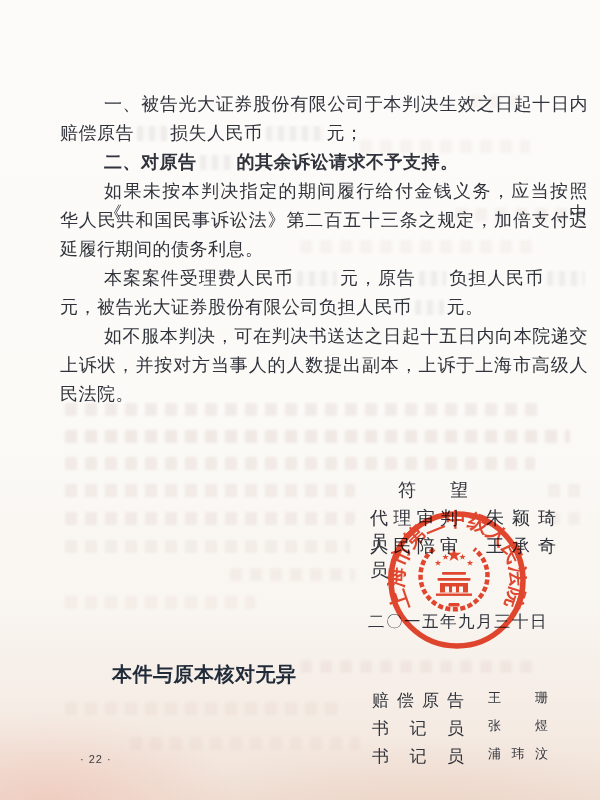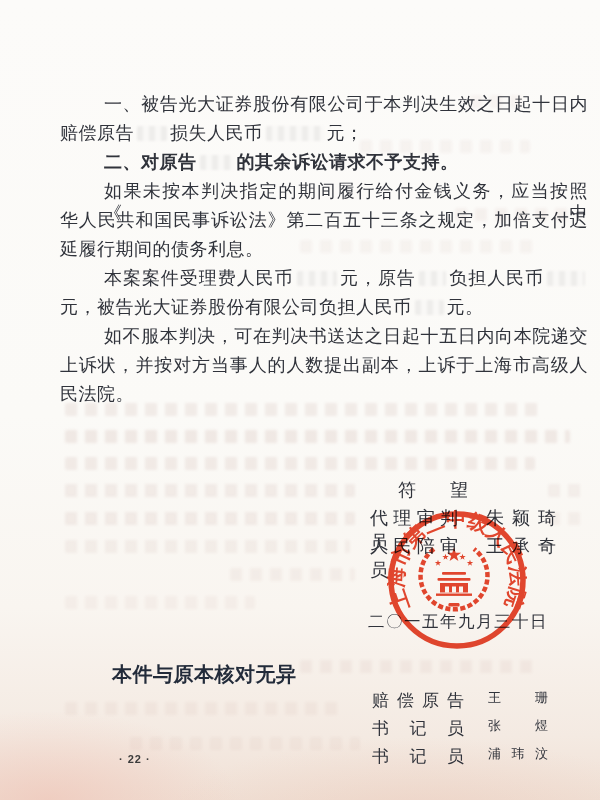--- a/index.html
+++ b/index.html
@@ -22,22 +22,22 @@
   .sig-row,.staff-row{position:absolute;display:flex;}
   .jt{text-align:justify;text-align-last:justify;}
   .sig-row .role{width:88px;font-size:18px;}
   .sig-row .gap{width:28px;}
   .sig-row .name{width:70px;font-size:18px;}
   .staff-row .role{width:92px;font-size:17px;}
   .staff-row .gap{width:24px;}
   .staff-row .name{width:60px;font-size:13px;}
   .date-line{position:absolute;left:368px;top:611px;font-size:16.5px;letter-spacing:1.5px;white-space:nowrap;}
   .cert{position:absolute;left:112px;top:661px;font-size:20px;font-weight:700;letter-spacing:.5px;color:#222b3a;}
-  .page-num{position:absolute;left:80px;top:753px;font-size:11px;font-weight:700;color:#3c3c3c;
-    font-family:"Liberation Sans","DejaVu Sans",sans-serif;letter-spacing:1px;margin-left:39px;}
+  .page-num{position:absolute;left:80px;top:753px;font-size:11px;font-weight:400;color:#3c3c3c;
+    font-family:"Liberation Sans","DejaVu Sans",sans-serif;letter-spacing:1px;}
   .seal{position:absolute;left:387px;top:510px;width:140px;height:140px;
     mix-blend-mode:multiply;opacity:.93;}
 </style>
 </head>
 <body>
 
 <div class="page">
 
   <div>
     <div class="bleed" style="left:470px;top:95px;width:60px;opacity:.05"></div>

